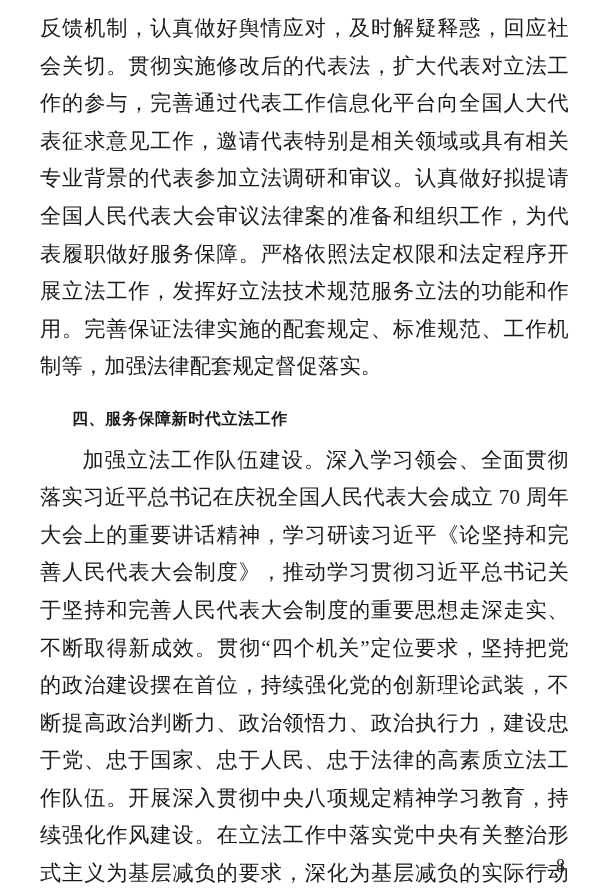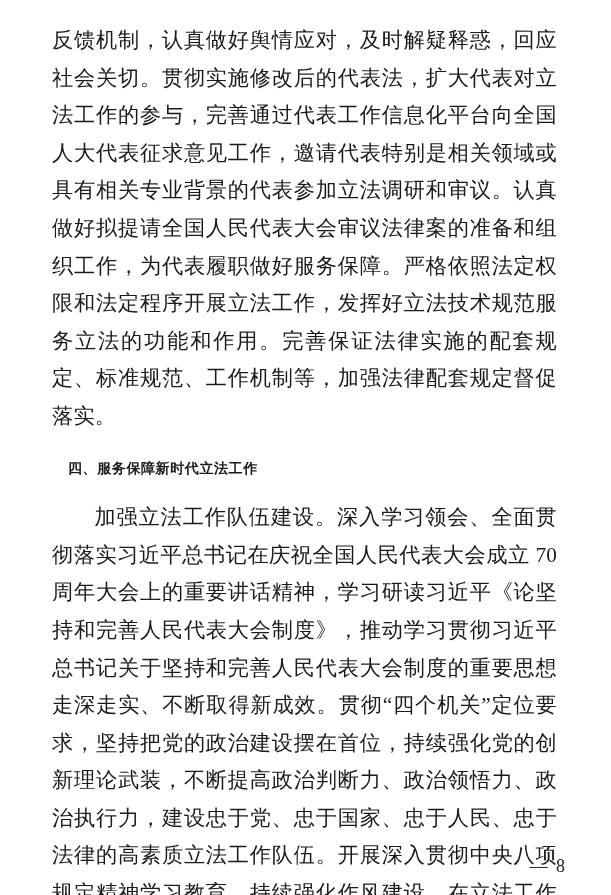--- a/index.html
+++ b/index.html
@@ -19,32 +19,32 @@
     width: 611px;
     height: 895px;
     box-sizing: border-box;
     padding: 10px 42px 0 40px;
   }
   .para {
     font-size: 21.2px;
     line-height: 37.6px;
     text-align: justify;
     text-justify: inter-ideograph;
-    margin: 12px;
+    margin: 0;
     letter-spacing: 0.2px;
     font-weight: 500;
   }
   .para.indent {
     text-indent: 2em;
   }
   .heading {
-    font-size: 14px;
+    font-size: 16px;
     line-height: 37.6px;
     font-weight: bold;
-    margin: 14px 0 12px 0;
+    margin: 14px 0 4px 0;
     text-indent: 2em;
     letter-spacing: 0.6px;
     font-family: "Liberation Sans", "DejaVu Sans", sans-serif;
   }
   .footer {
     position: absolute;
     right: 44px;
     bottom: 18px;
     font-size: 18px;
     letter-spacing: 2px;

